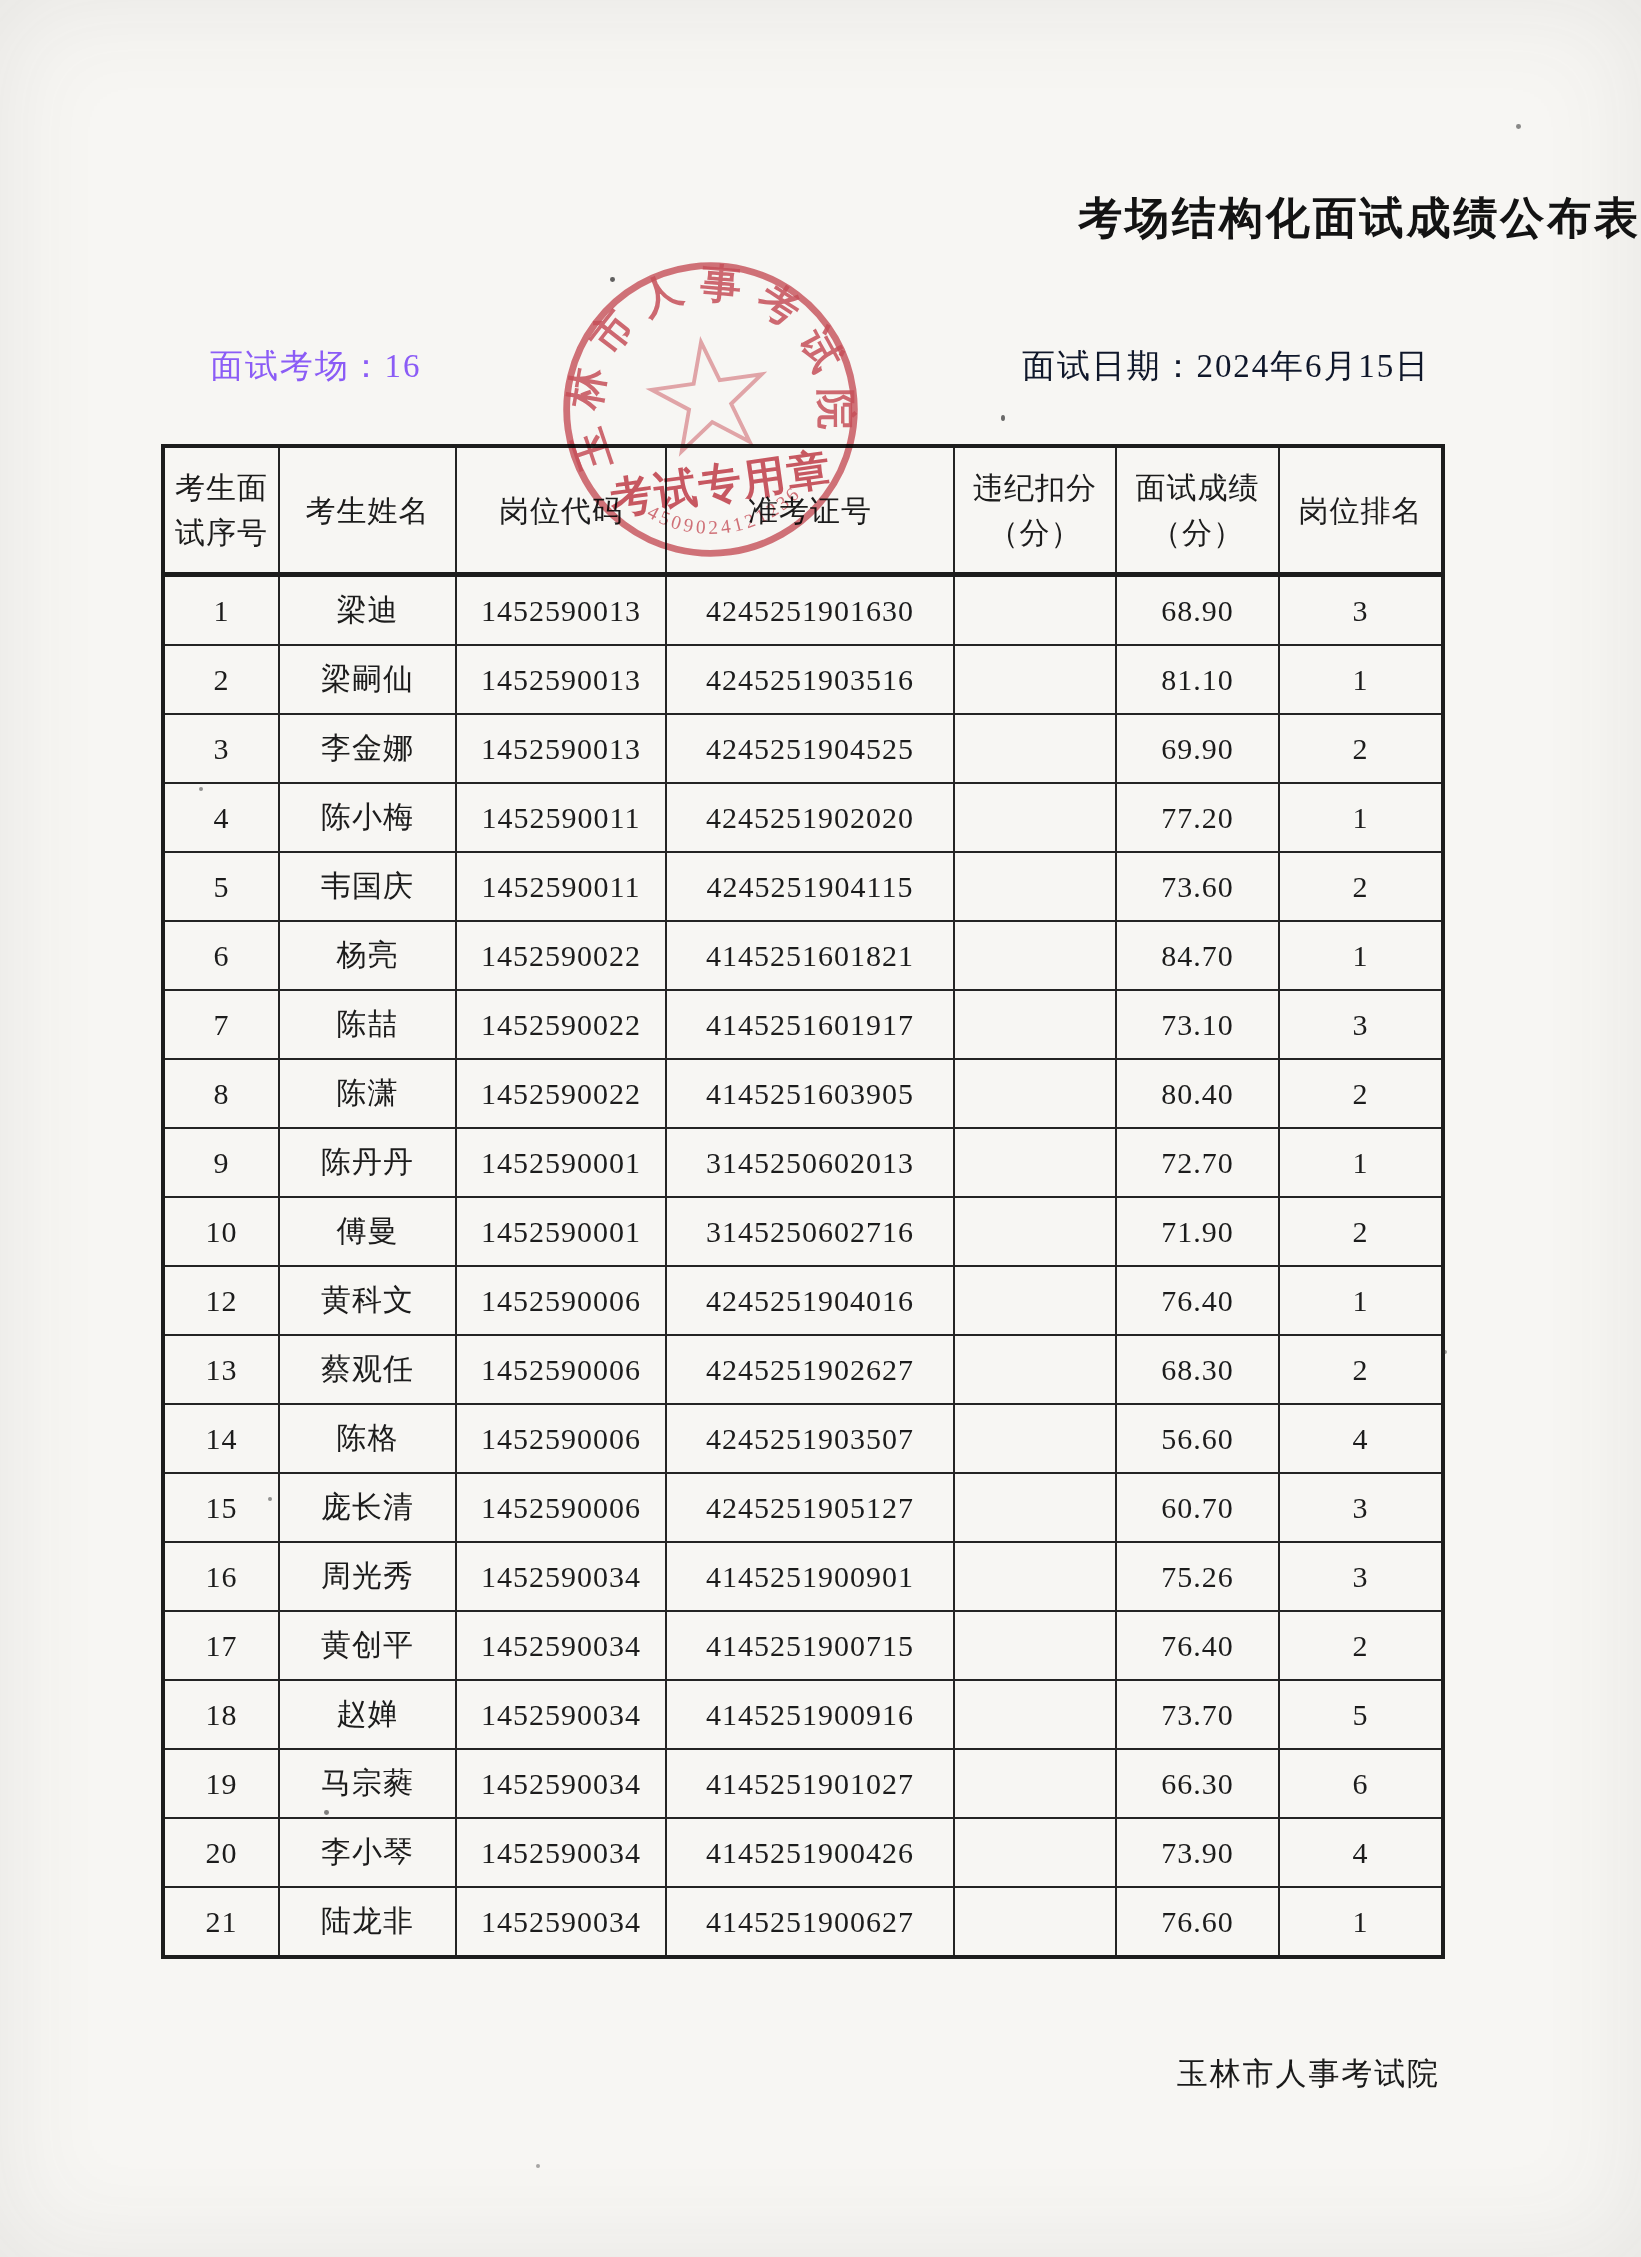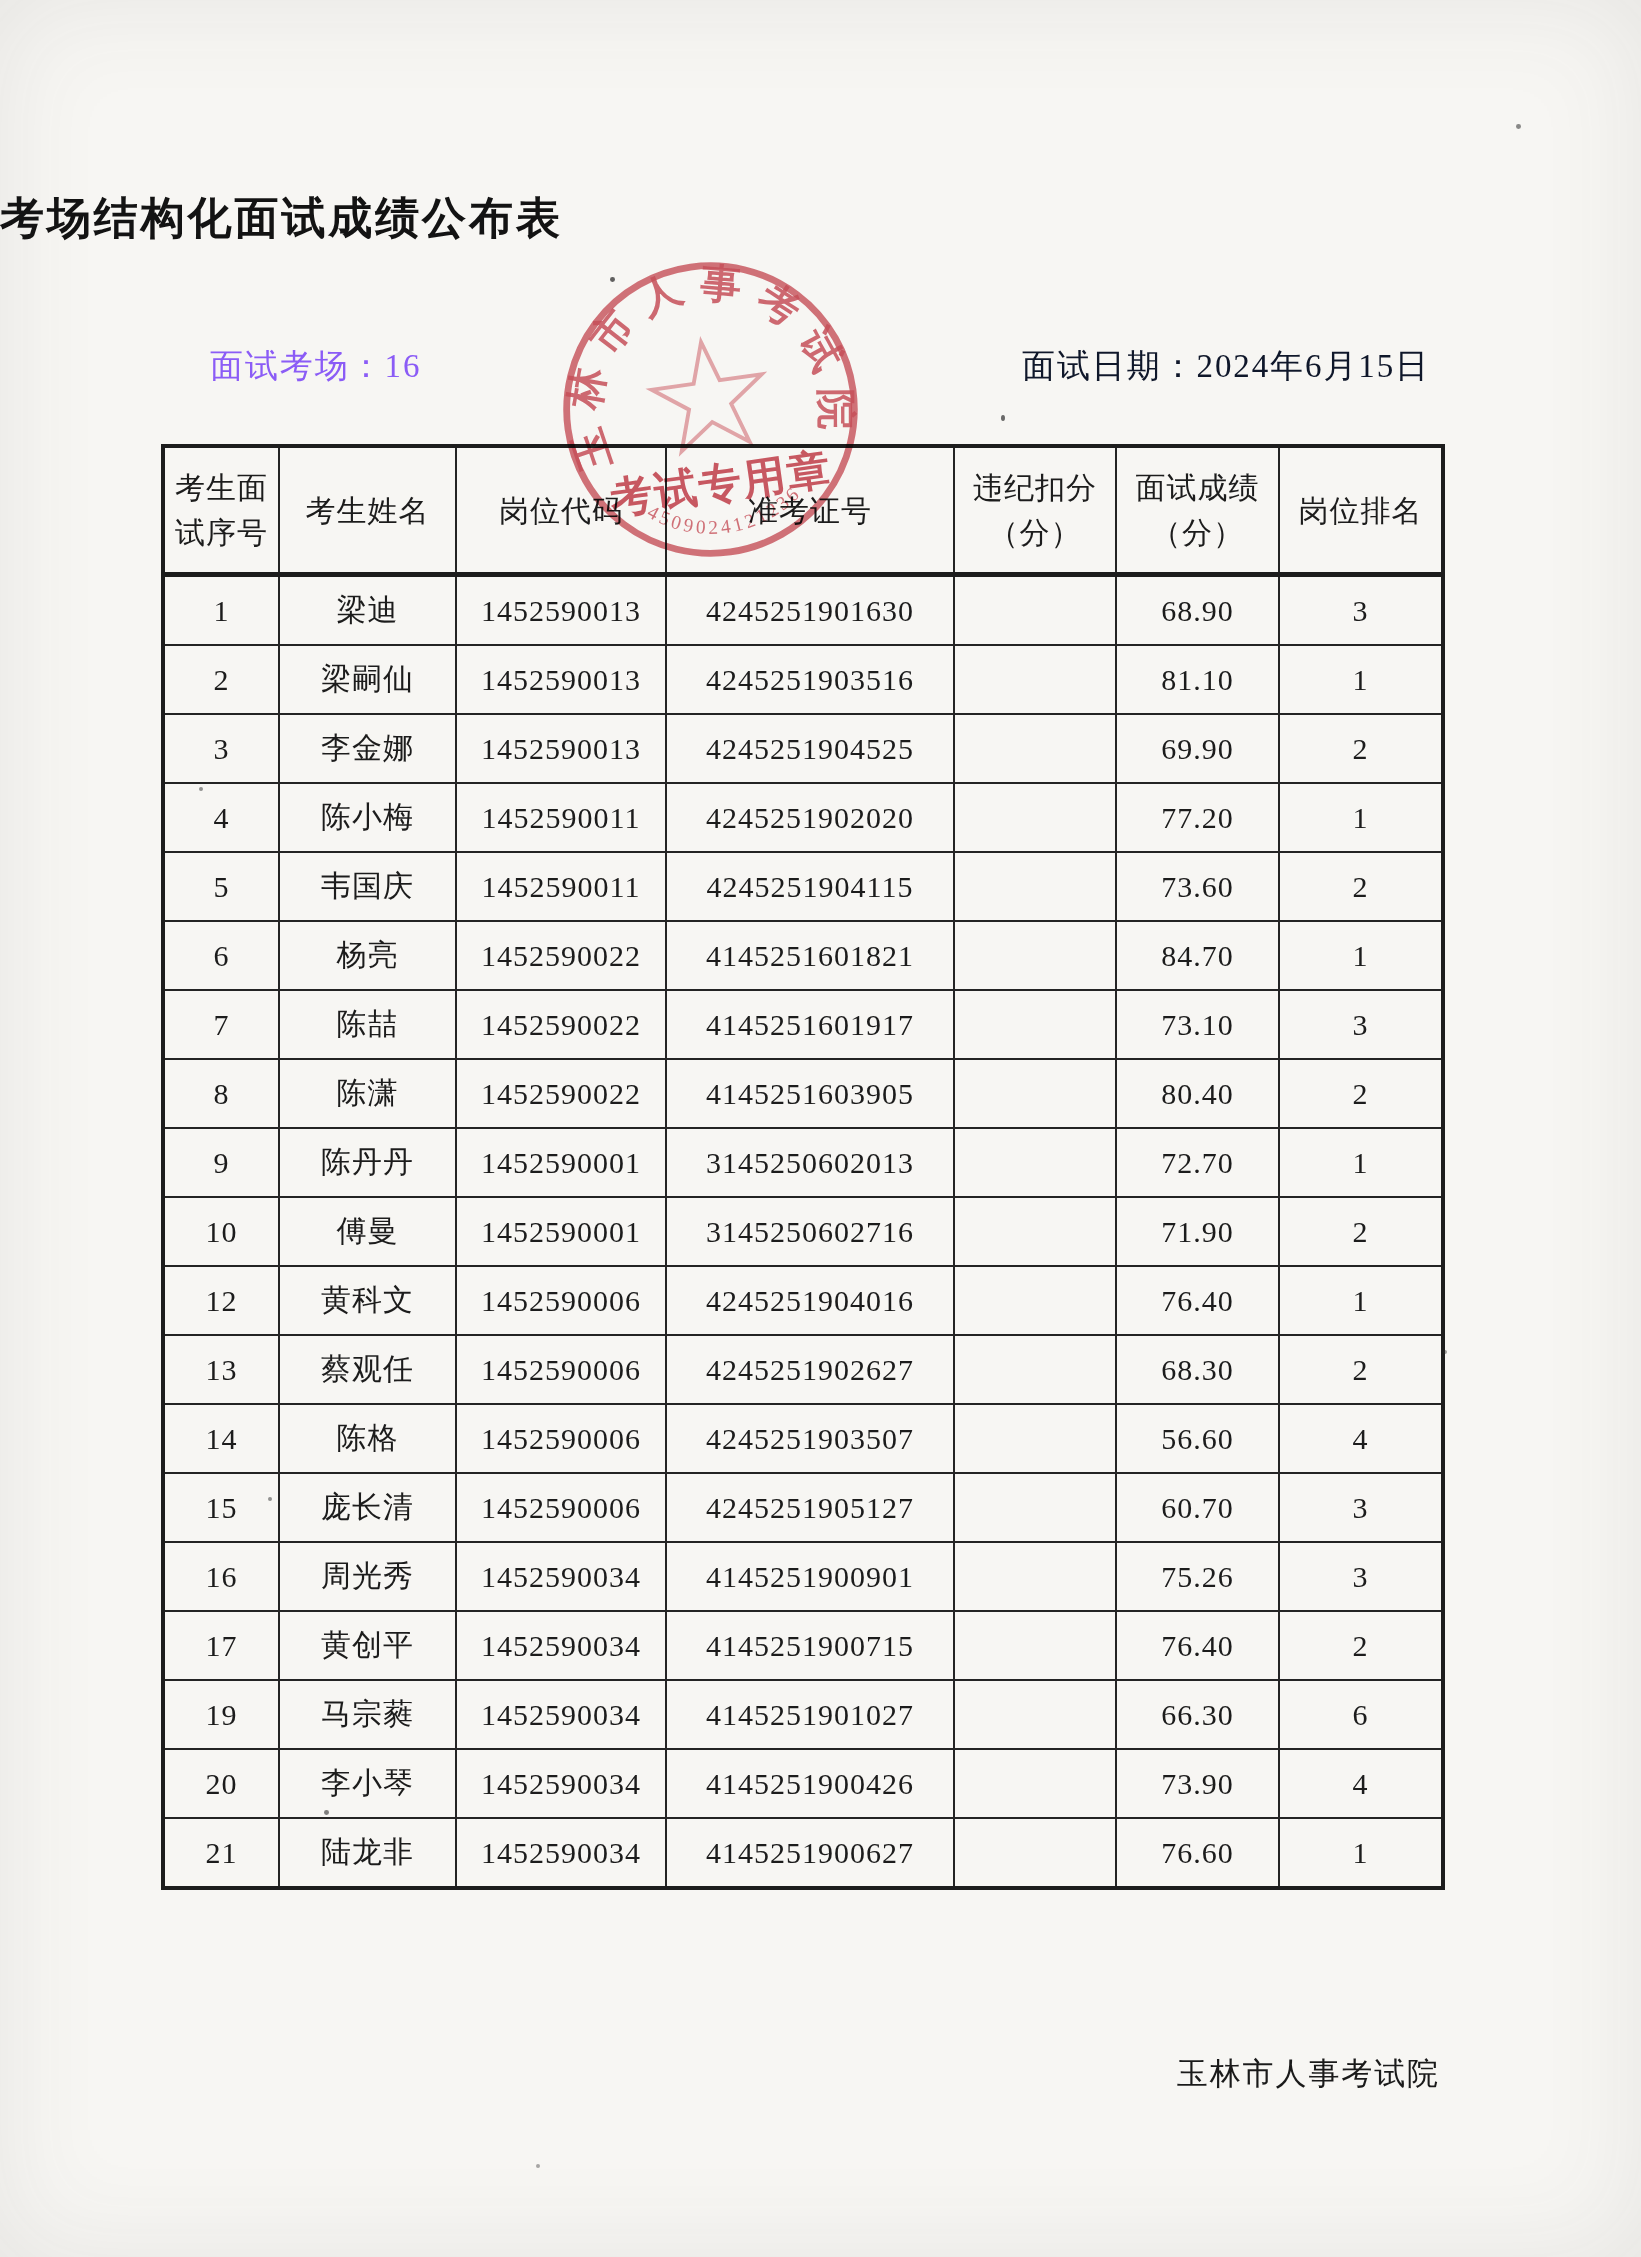--- a/index.html
+++ b/index.html
@@ -8,21 +8,21 @@
     background:#ecebe8;
     font-family:"Liberation Serif","DejaVu Serif",serif;
   }
   .paper{
     position:absolute;inset:0;
     background:#f7f6f3;
     box-shadow:inset 0 0 106px rgba(70,70,70,.09);
   }
   .doc-title{
     position:absolute;top:189px;left:0;width:100%;
-    text-align:left;font-size:44px;font-weight:bold;
+    text-align:right;font-size:44px;font-weight:bold;
     letter-spacing:2.9px;color:#131313;
   }
   .meta-left{
     position:absolute;top:344px;left:210px;
     font-size:33px;color:#8b5cf6;letter-spacing:1.9px;
   }
   .meta-right{
     position:absolute;top:344px;left:1022px;
     font-size:33px;color:#0f172a;letter-spacing:1.9px;
   }
@@ -230,20 +230,29 @@
       <tr>
         <td>17</td>
         <td>黄创平</td>
         <td>1452590034</td>
         <td>4145251900715</td>
         <td></td>
         <td>76.40</td>
         <td>2</td>
       </tr>
       <tr>
+        <td>18</td>
+        <td>赵婵</td>
+        <td>1452590034</td>
+        <td>4145251900916</td>
+        <td></td>
+        <td>73.70</td>
+        <td>5</td>
+      </tr>
+      <tr>
         <td>19</td>
         <td>马宗蕤</td>
         <td>1452590034</td>
         <td>4145251901027</td>
         <td></td>
         <td>66.30</td>
         <td>6</td>
       </tr>
       <tr>
         <td>20</td>

